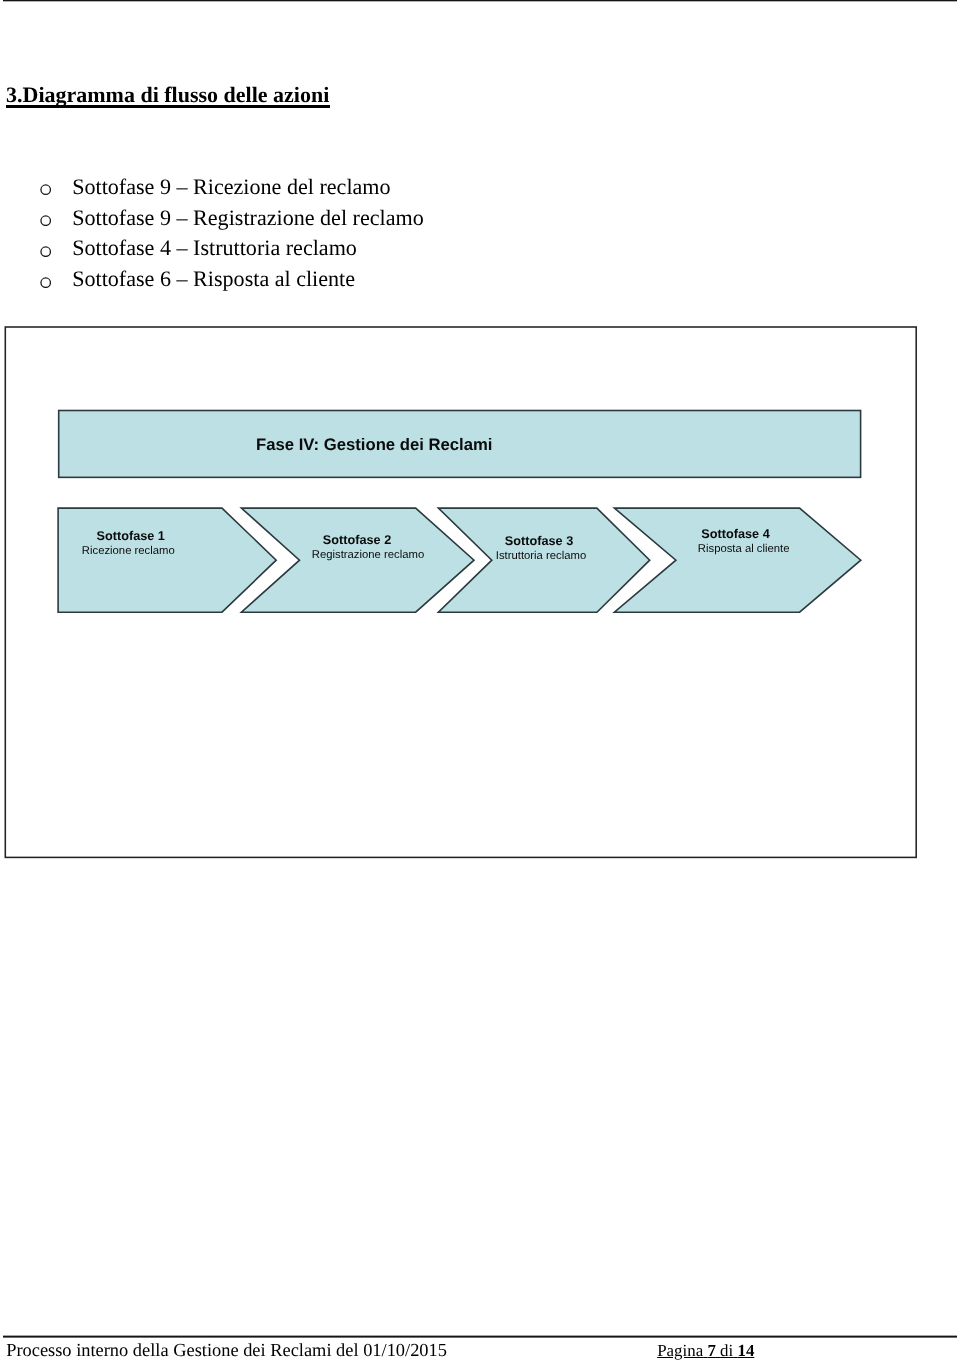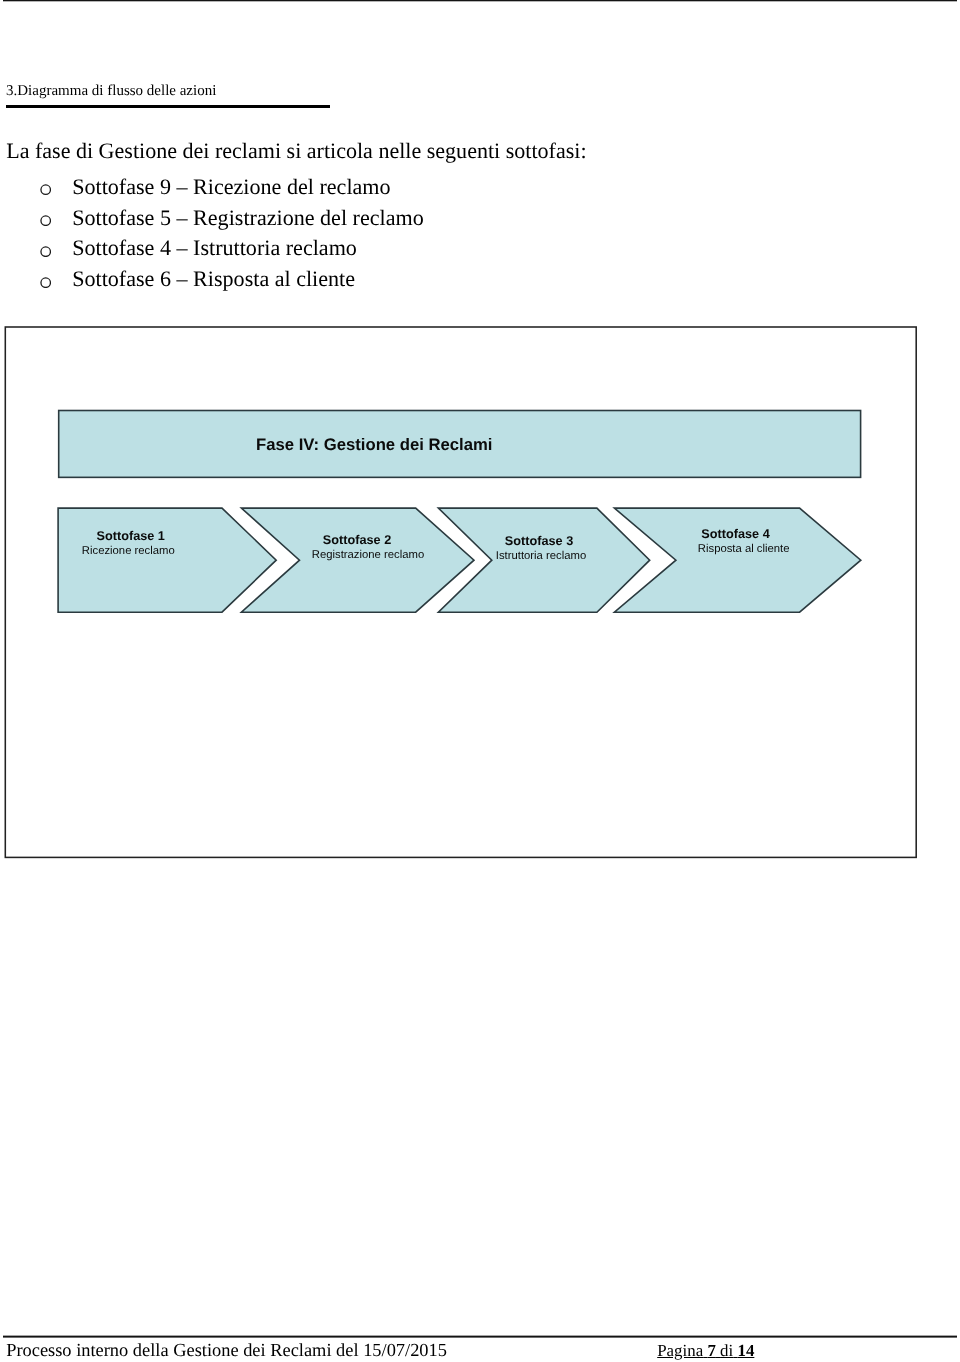--- a/index.html
+++ b/index.html
@@ -8,21 +8,21 @@
        -webkit-font-smoothing:antialiased;text-rendering:geometricPrecision;}
   .page{will-change:transform;}
   .page{position:absolute;left:0;top:0;width:960px;height:1362px;}
 
   
   #header-rule{position:absolute;left:2.9px;top:0;width:954.3px;height:1px;background:#141414;}
   #header-rule-soft{position:absolute;left:2.9px;top:1px;width:954.3px;height:1px;background:#b4b4b4;}
 
   
   #doc-heading{position:absolute;left:6px;top:83.5px;font-family:"Liberation Serif",serif;
-      font-weight:normal;font-size:15px;line-height:1;white-space:nowrap;}
+      font-weight:bold;font-size:22px;line-height:1;white-space:nowrap;}
   #heading-underline{position:absolute;left:6.3px;top:105px;width:323.6px;height:2.7px;background:#000;}
 
   
   #intro-line{position:absolute;left:6.2px;top:139.6px;font-size:22.05px;line-height:1;white-space:nowrap;}
 
   
   #bullet-list{position:absolute;left:0;top:175.8px;}
   .bullet-row{position:relative;height:30.8px;}
   .bullet-mark{position:absolute;left:39.6px;top:8.5px;width:11.4px;height:11.4px;}
   .bullet-mark svg{display:block;}
@@ -50,38 +50,37 @@
 
 <div class="page">
 
   <div id="header-rule"></div>
   <div id="header-rule-soft"></div>
 
   <div id="doc-heading"><span>3.Diagramma di flusso delle azioni</span></div>
 
   <div id="heading-underline"></div>
 
-  <div id="intro-line">La fase di Gestione dei reclami si articola nelle seguenti sottofasi:</div>
 
   <div id="bullet-list">
     <div class="bullet-row">
       <span class="bullet-mark">
           <svg width="11.4" height="11.4" viewBox="0 0 11.4 11.4" aria-label="o">
             <circle cx="5.7" cy="5.7" r="4.75" fill="none" stroke="#1a1a1a" stroke-width="1.3"></circle>
           </svg>
         </span>
       <span class="bullet-text">Sottofase 9 – Ricezione del reclamo</span>
     </div>
     <div class="bullet-row">
       <span class="bullet-mark">
           <svg width="11.4" height="11.4" viewBox="0 0 11.4 11.4" aria-label="o">
             <circle cx="5.7" cy="5.7" r="4.75" fill="none" stroke="#1a1a1a" stroke-width="1.3"></circle>
           </svg>
         </span>
-      <span class="bullet-text">Sottofase 5 – Registrazione del reclamo</span>
+      <span class="bullet-text">Sottofase 9 – Registrazione del reclamo</span>
     </div>
     <div class="bullet-row">
       <span class="bullet-mark">
           <svg width="11.4" height="11.4" viewBox="0 0 11.4 11.4" aria-label="o">
             <circle cx="5.7" cy="5.7" r="4.75" fill="none" stroke="#1a1a1a" stroke-width="1.3"></circle>
           </svg>
         </span>
       <span class="bullet-text">Sottofase 4 – Istruttoria reclamo</span>
     </div>
     <div class="bullet-row">
@@ -114,16 +113,16 @@
 
       <polygon class="sa-shape" points="610.4,182.10000000000002 795.6,182.10000000000002 856.8,234.14999999999998 795.6,286.20000000000005 610.4,286.20000000000005 671.9,234.14999999999998" fill="#bde0e4" stroke="#2b3a3f"></polygon>
       <text class="sa-t1" x="731.5" y="212.10000000000002">Sottofase 4</text>
       <text class="sa-t2" x="739.7" y="226.39999999999998">Risposta al cliente</text>
     </svg>
   </div>
 
   <div id="footer-rule-top"></div>
   <div id="footer-rule"></div>
   <div id="footer-rule-bot"></div>
-  <div id="footer-left">Processo interno della Gestione dei Reclami del 15/07/2015</div>
+  <div id="footer-left">Processo interno della Gestione dei Reclami del 01/10/2015</div>
   <div id="footer-right"><span>Pagina</span> <b>7</b> <span>di</span> <b>14</b></div>
 
 </div>
 
 </body></html>

